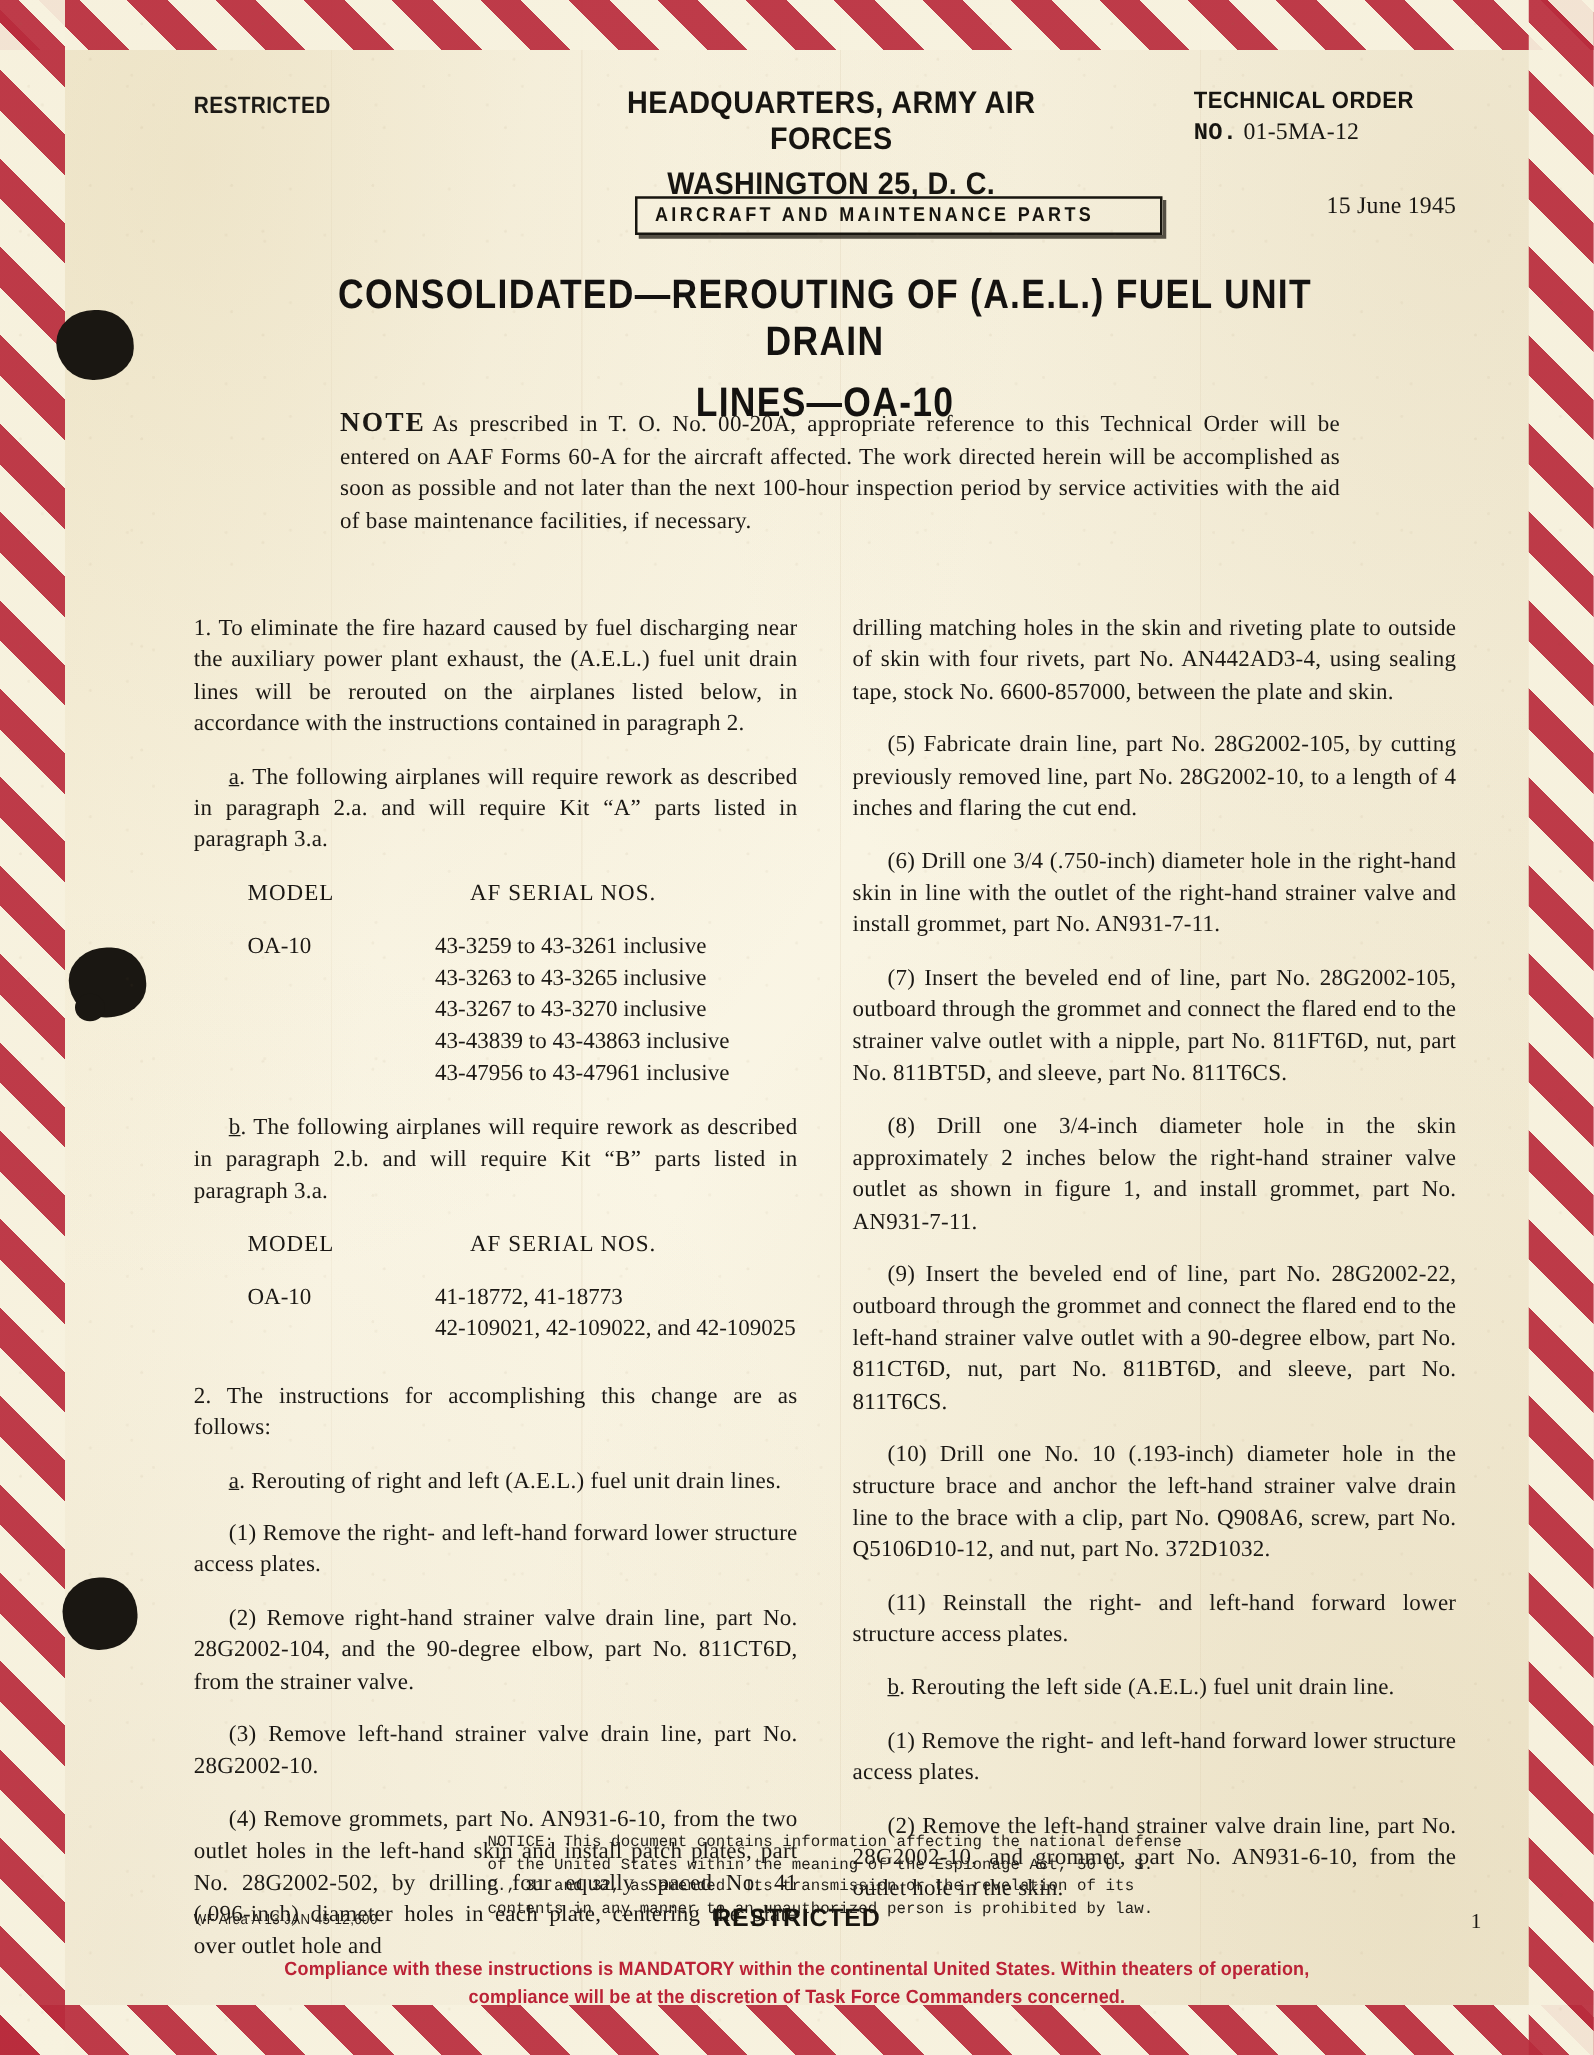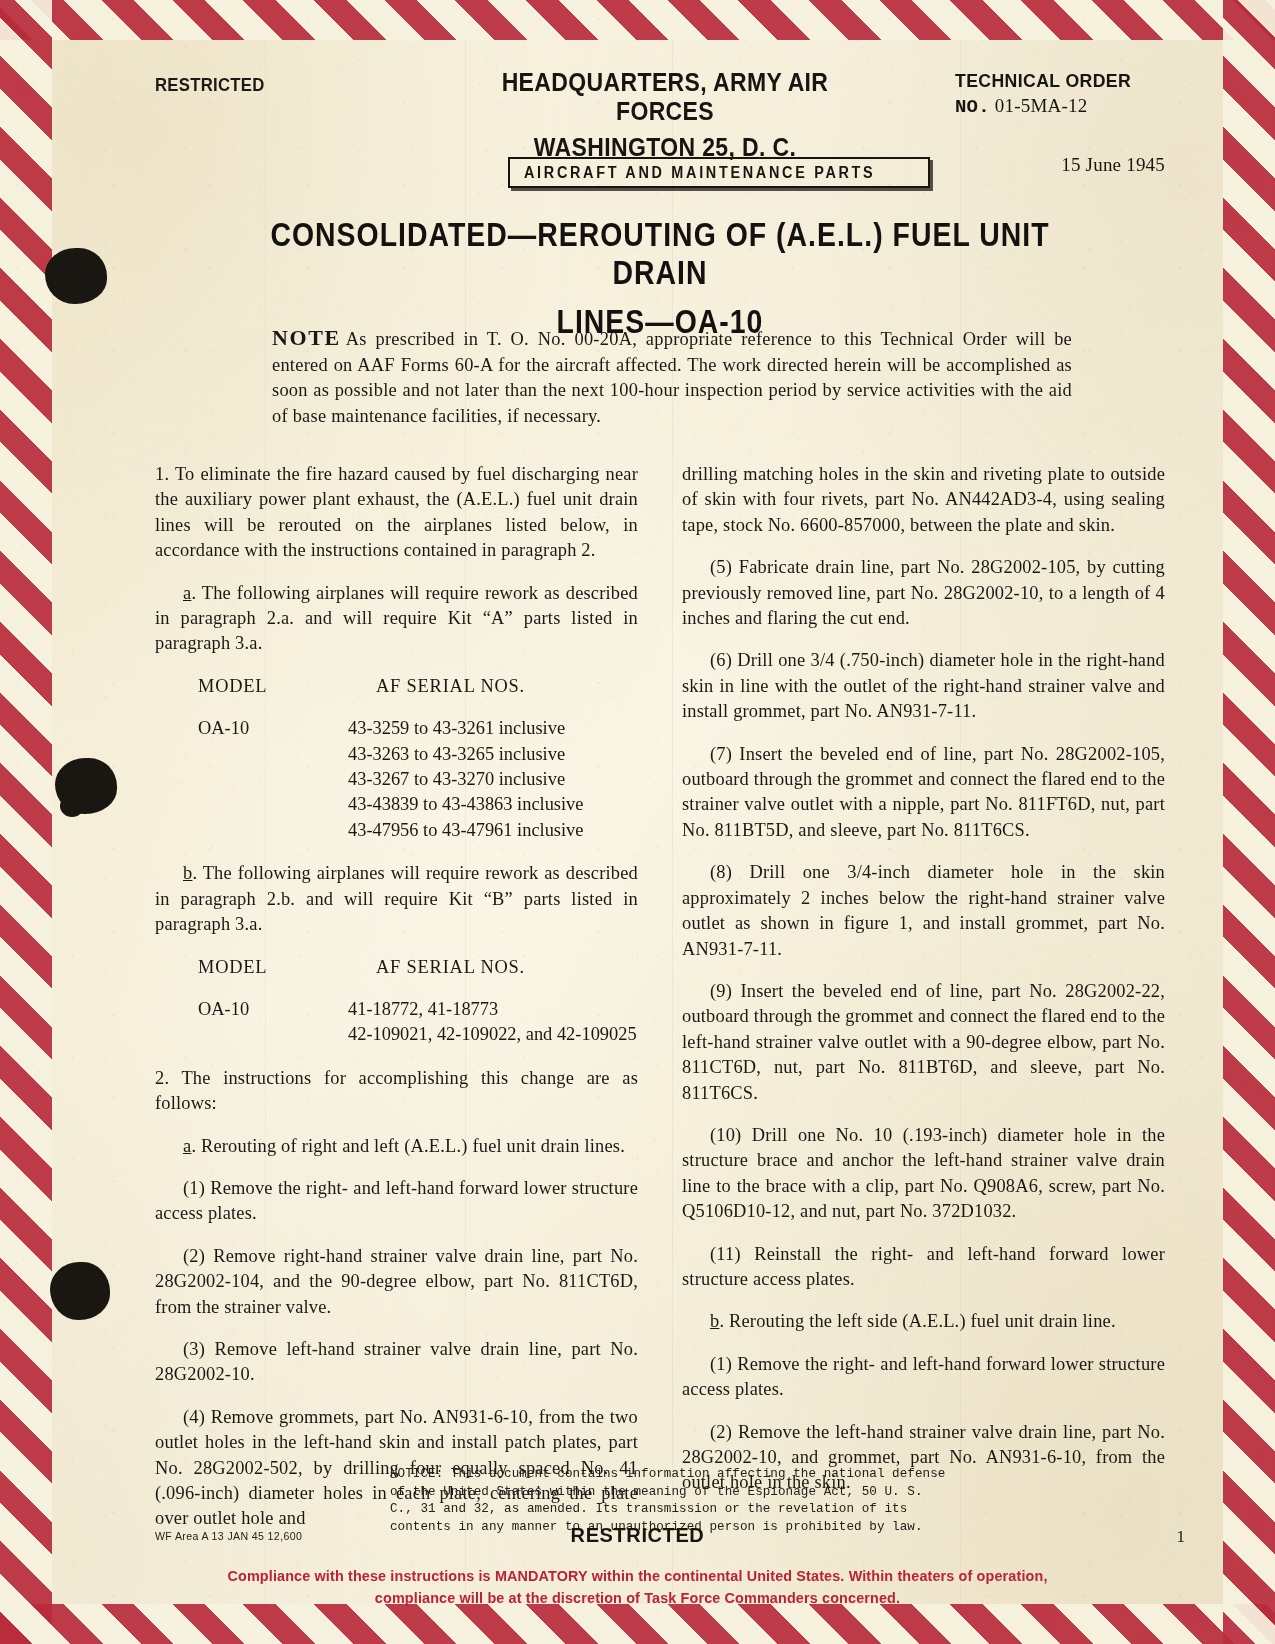--- a/index.html
+++ b/index.html
@@ -234,21 +234,21 @@
   .para {
     font-family: "Liberation Serif", serif;
     font-size: 18.4px;
     line-height: 25.4px;
     color: #1b1814;
     text-align: justify;
     letter-spacing: 0.2px;
     margin: 0 0 17px 0;
   }
   .para.indent { text-indent: 28px; }
-  .para.noindent { text-indent: 0; }
+  .para.noindent { text-indent: 0; margin-top: 28px; }
   .u { text-decoration: underline; }
 
   
   .serial-table {
     margin: 0 0 18px 0;
     font-family: "Liberation Serif", serif;
     font-size: 18.4px;
     line-height: 25.4px;
     color: #1b1814;
   }

